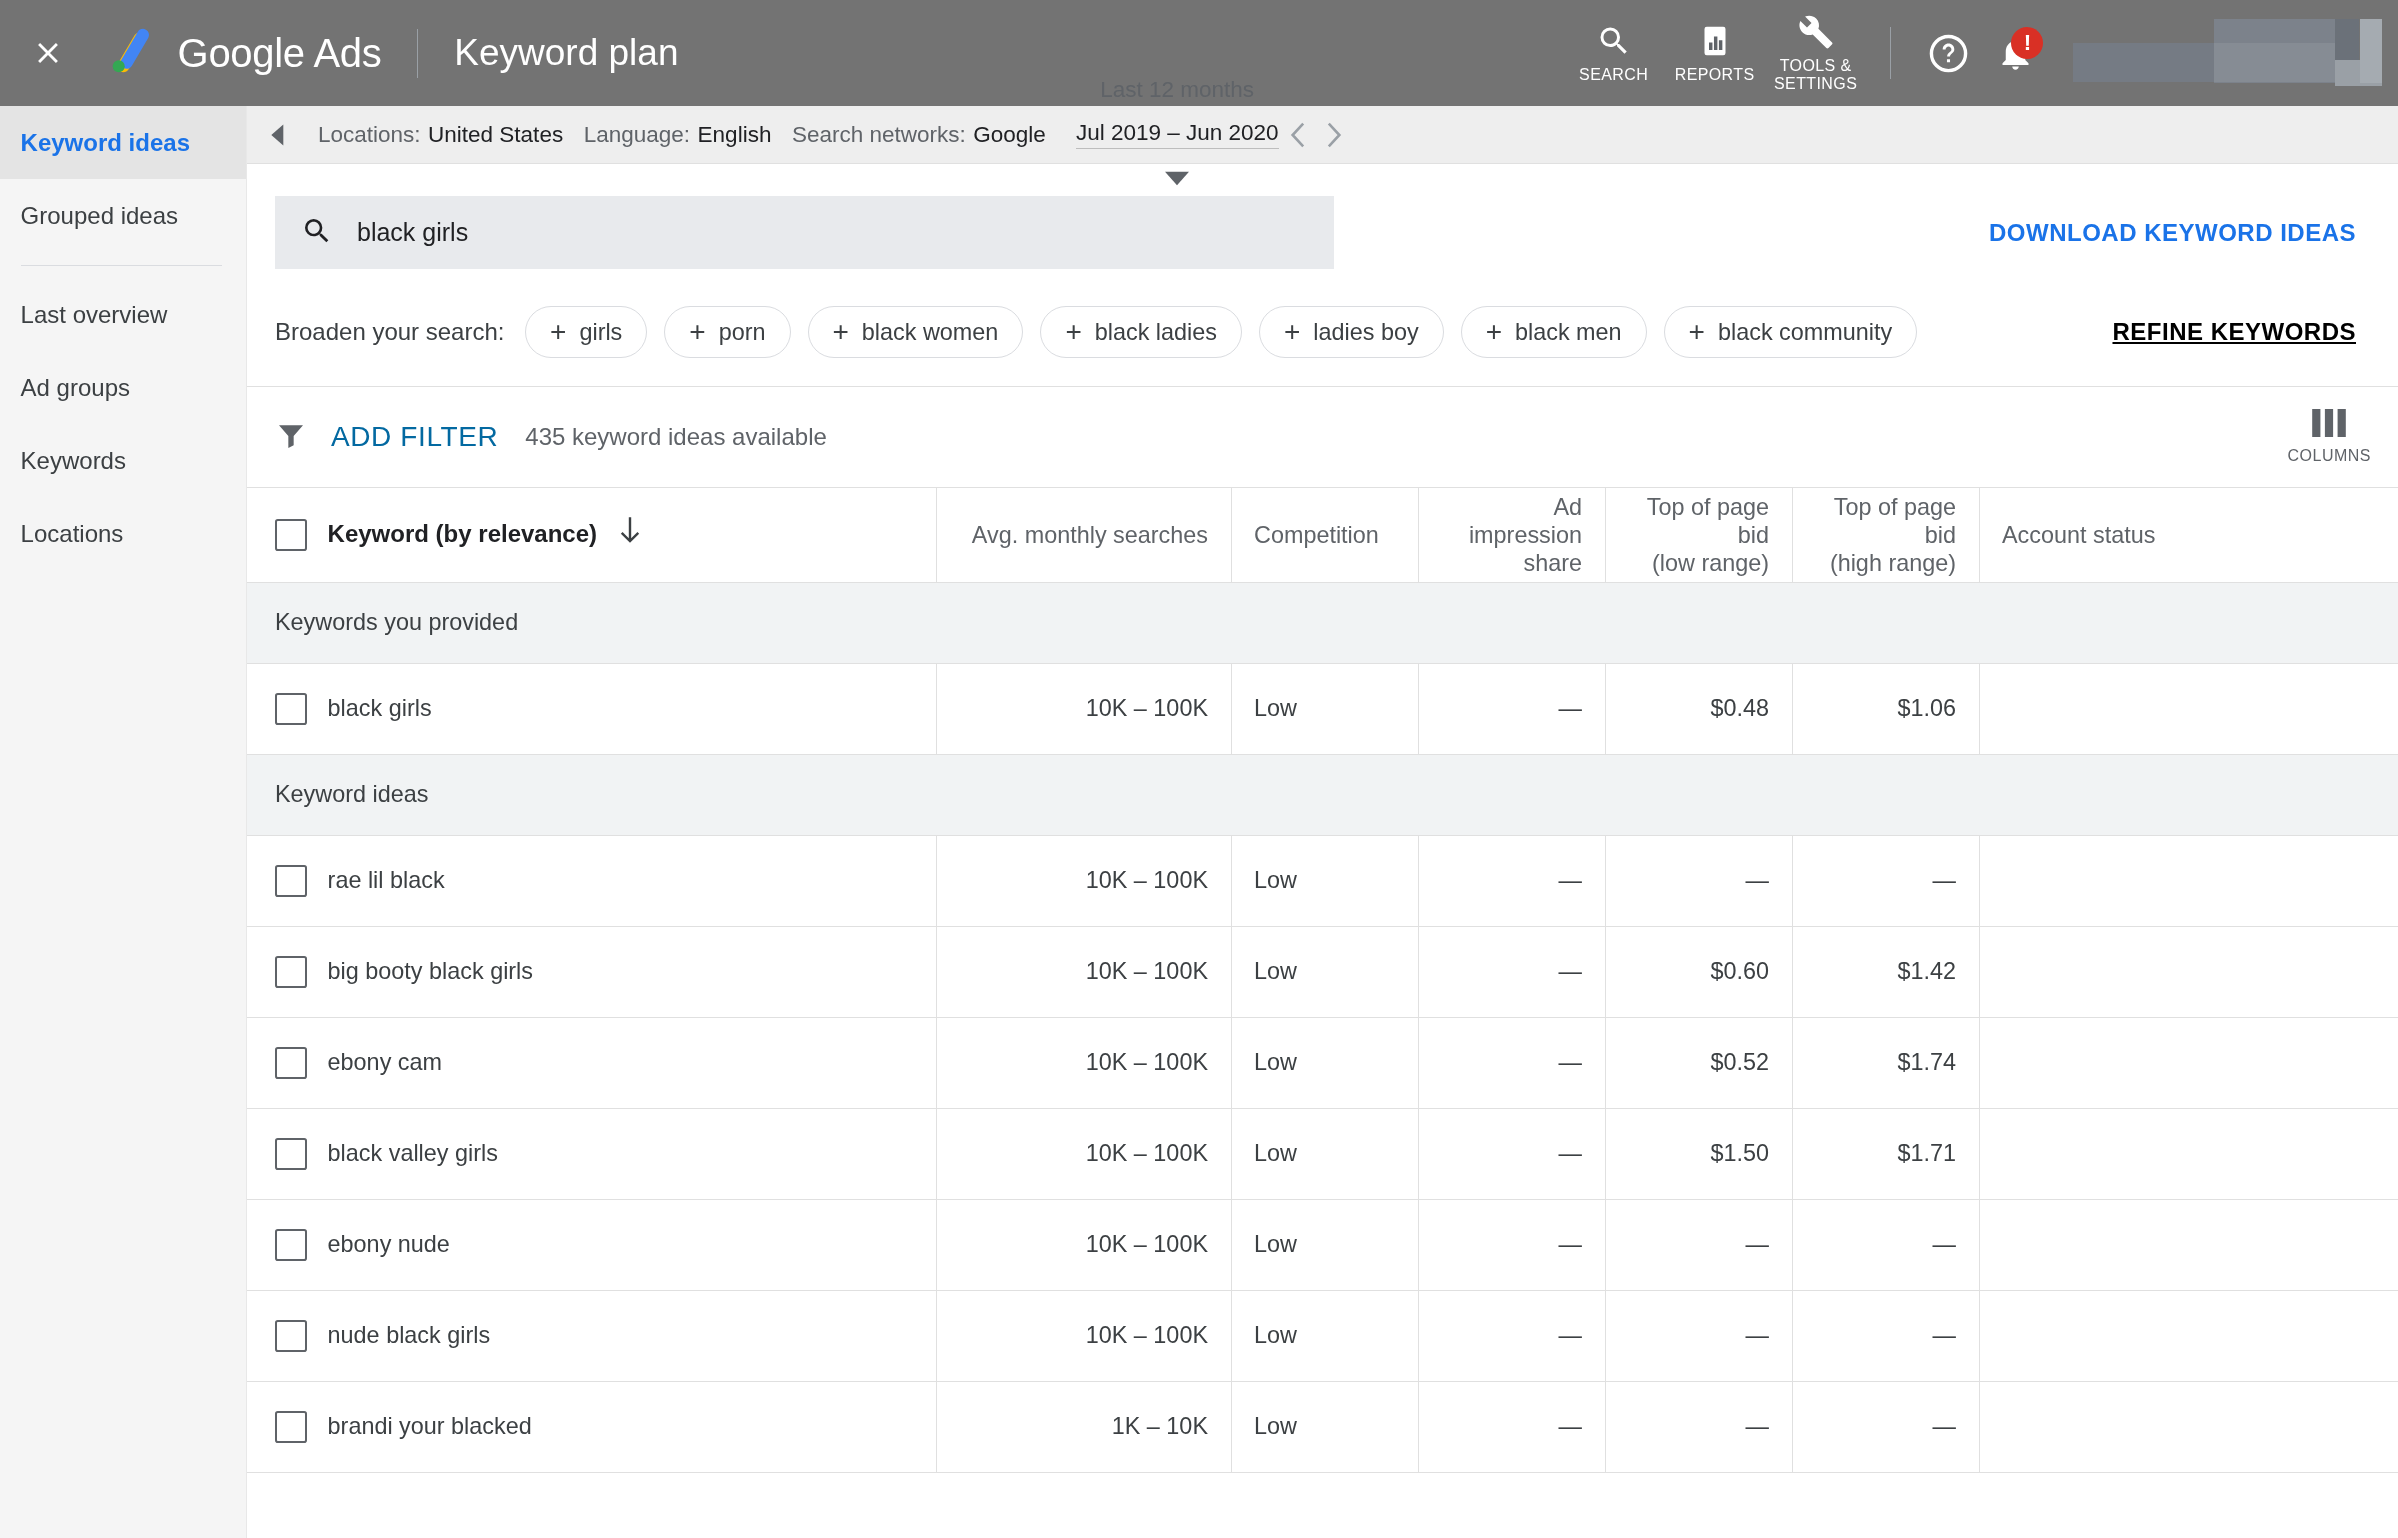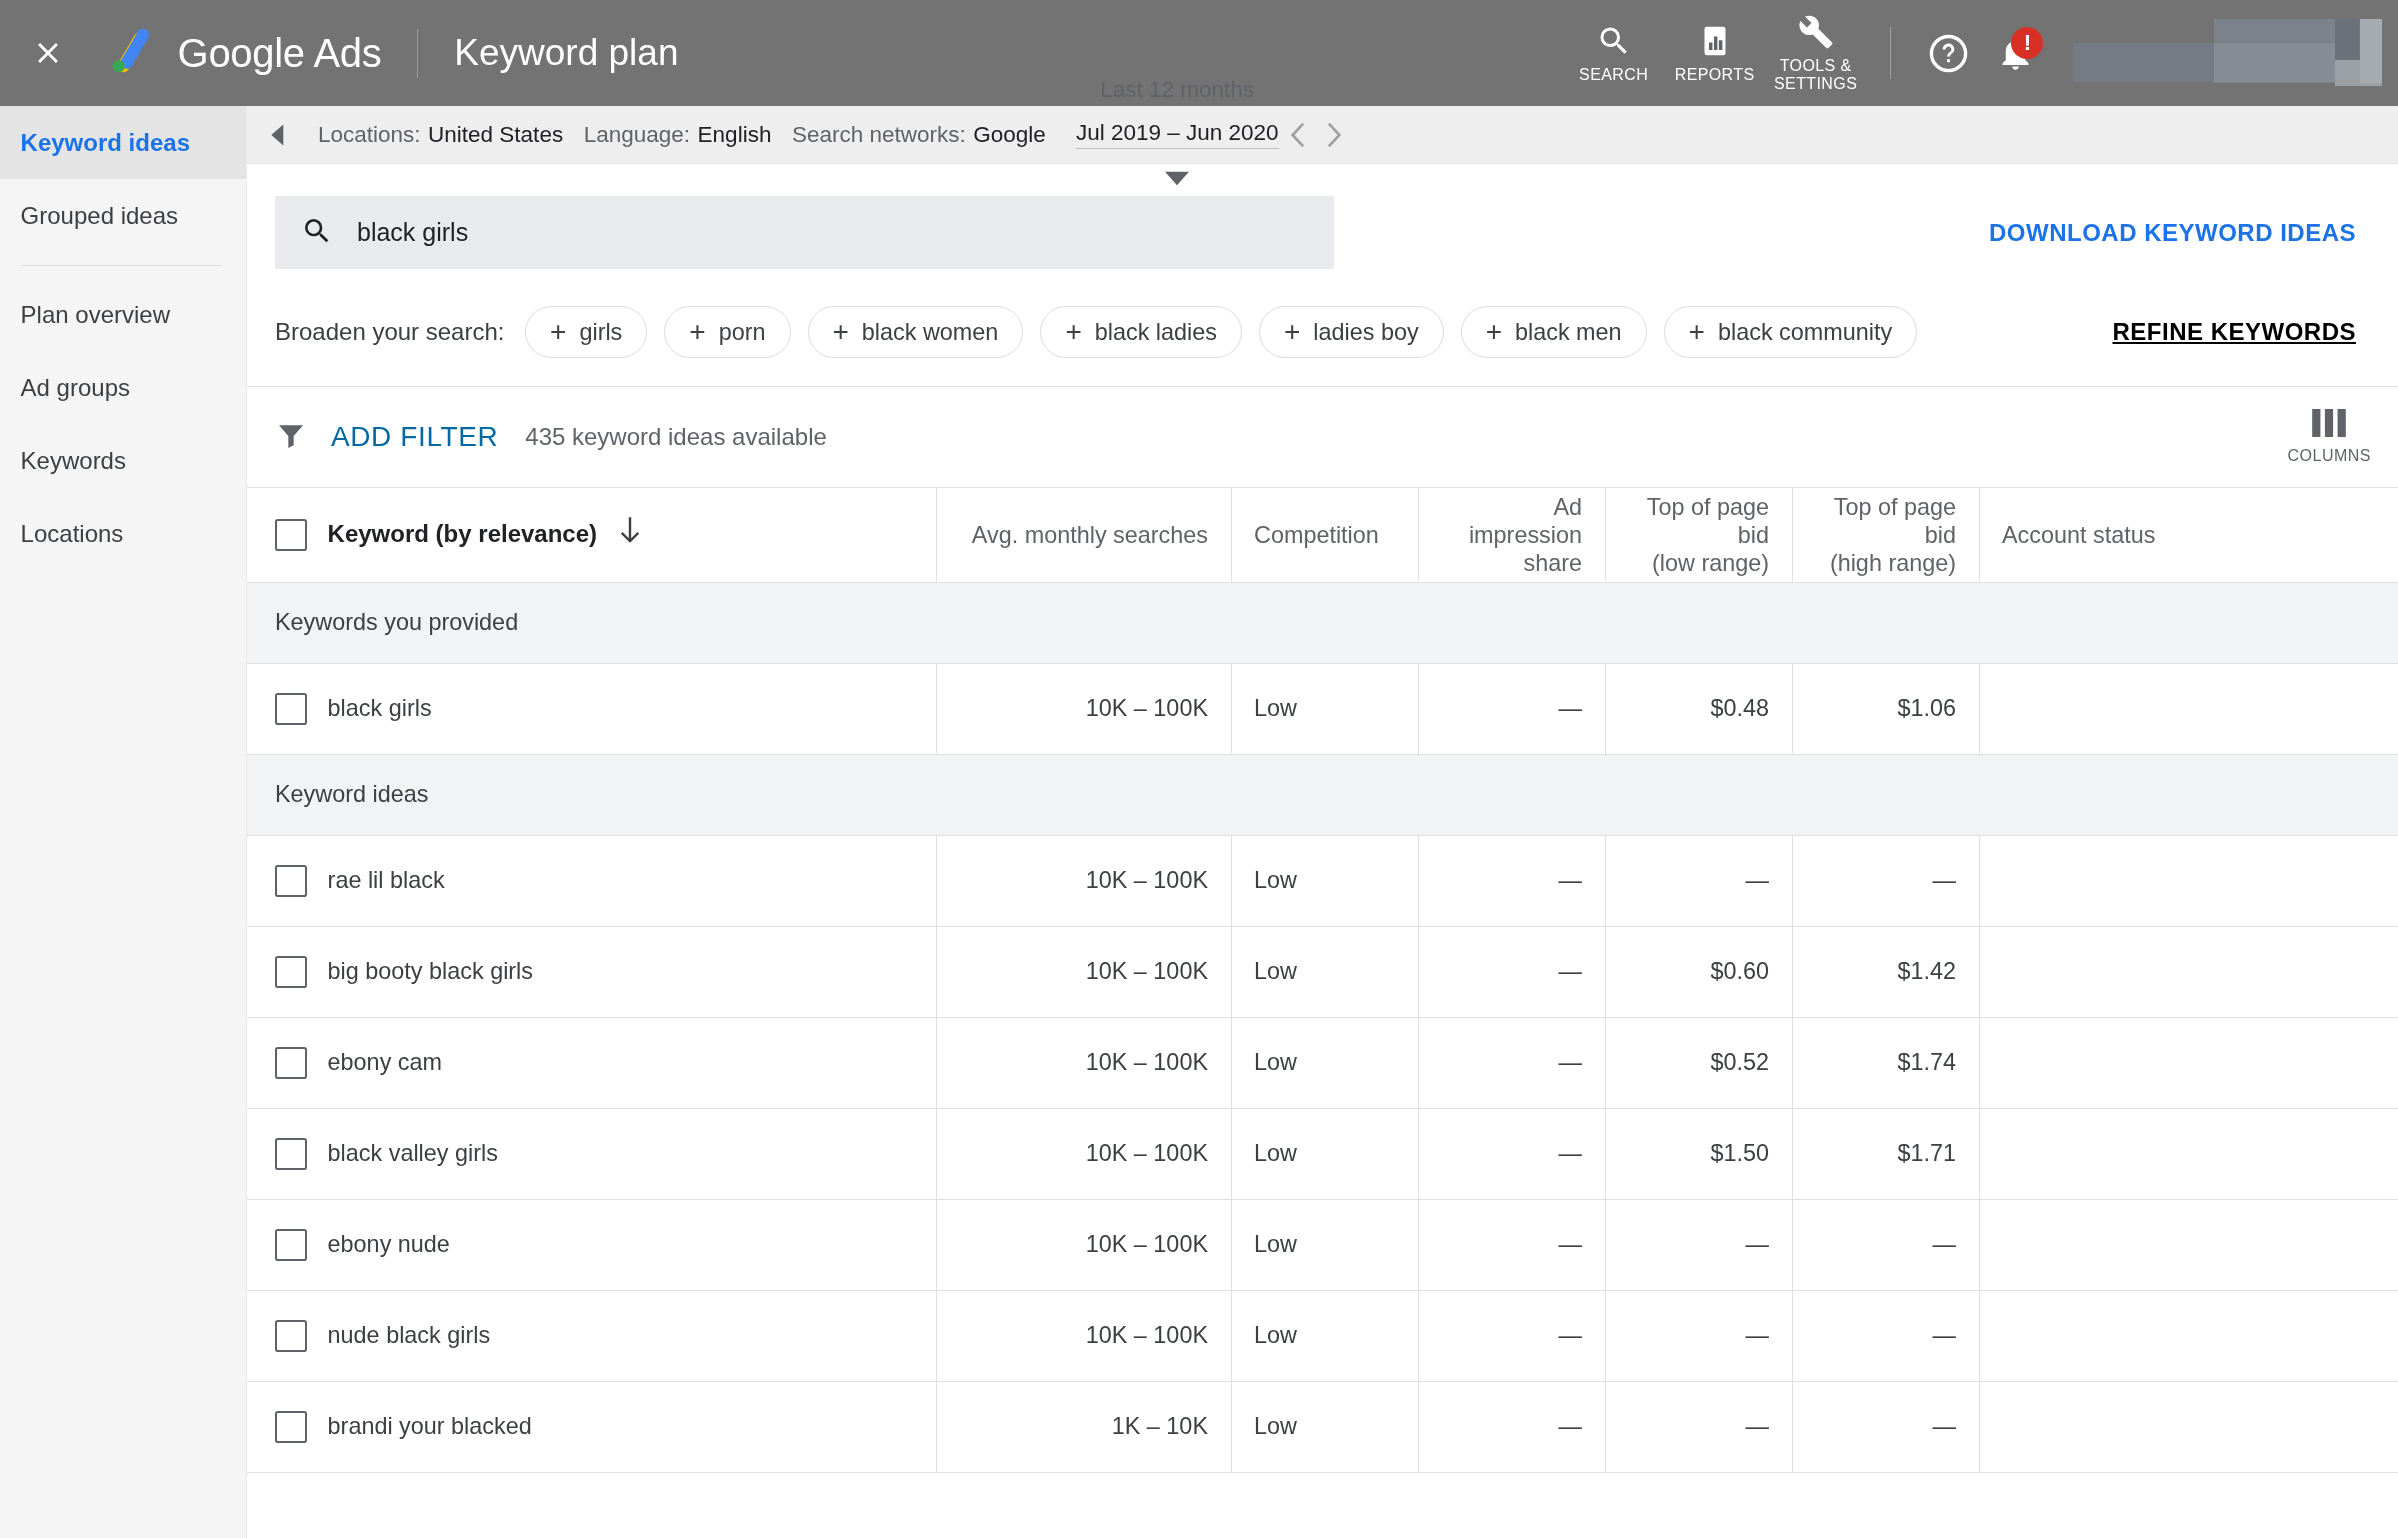--- a/index.html
+++ b/index.html
@@ -443,21 +443,21 @@
 
   <div class="sidebar">
     <div class="side-item active">
       <span>Keyword ideas</span>
     </div>
     <div class="side-item">
       <span>Grouped ideas</span>
     </div>
     <div class="side-sep"></div>
     <div class="side-item">
-      <span>Plan overview</span>
+      <span>Last overview</span>
     </div>
     <div class="side-item">
       <span>Ad groups</span>
     </div>
     <div class="side-item">
       <span>Keywords</span>
     </div>
     <div class="side-item">
       <span>Locations</span>
     </div>

